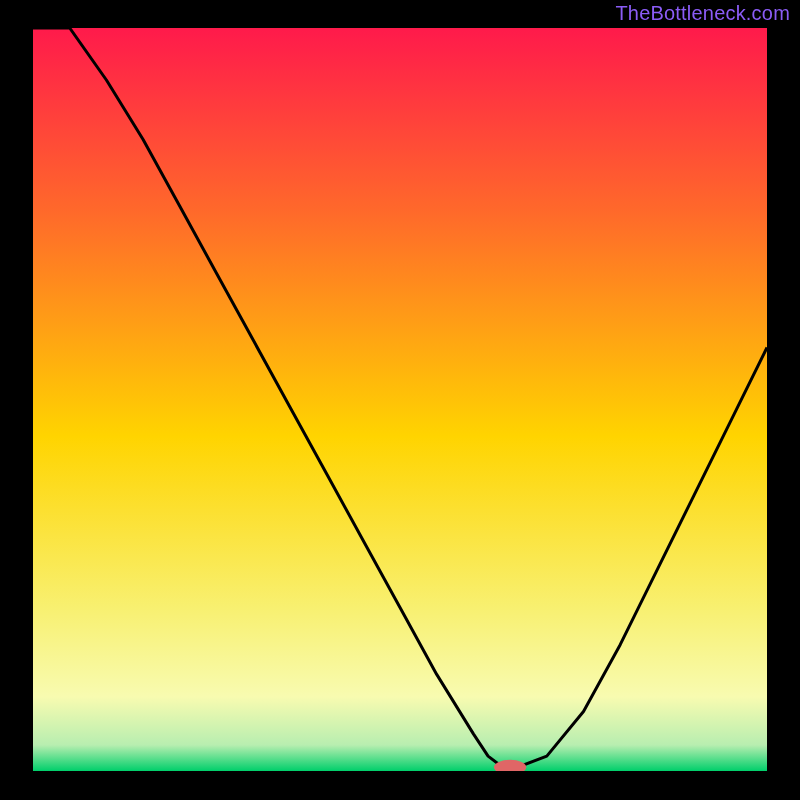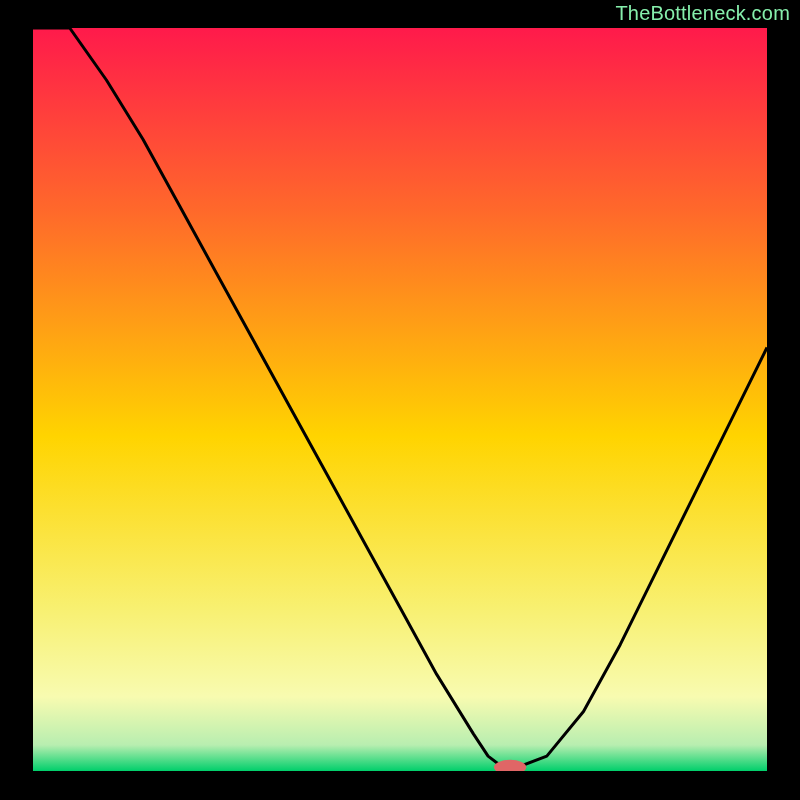--- a/index.html
+++ b/index.html
@@ -14,21 +14,21 @@
   .outer {
     width: 800px;
     height: 800px;
     background: #000;
     position: relative;
   }
   .attribution {
     position: absolute;
     top: 2px;
     right: 10px;
-    color: #86efac;
+    color: #8b5cf6;
     font-size: 20px;
     font-weight: 500;
     letter-spacing: 0.2px;
   }
   .plot-wrap {
     position: absolute;
     left: 33px;
     top: 28px;
     width: 734px;
     height: 743px;

